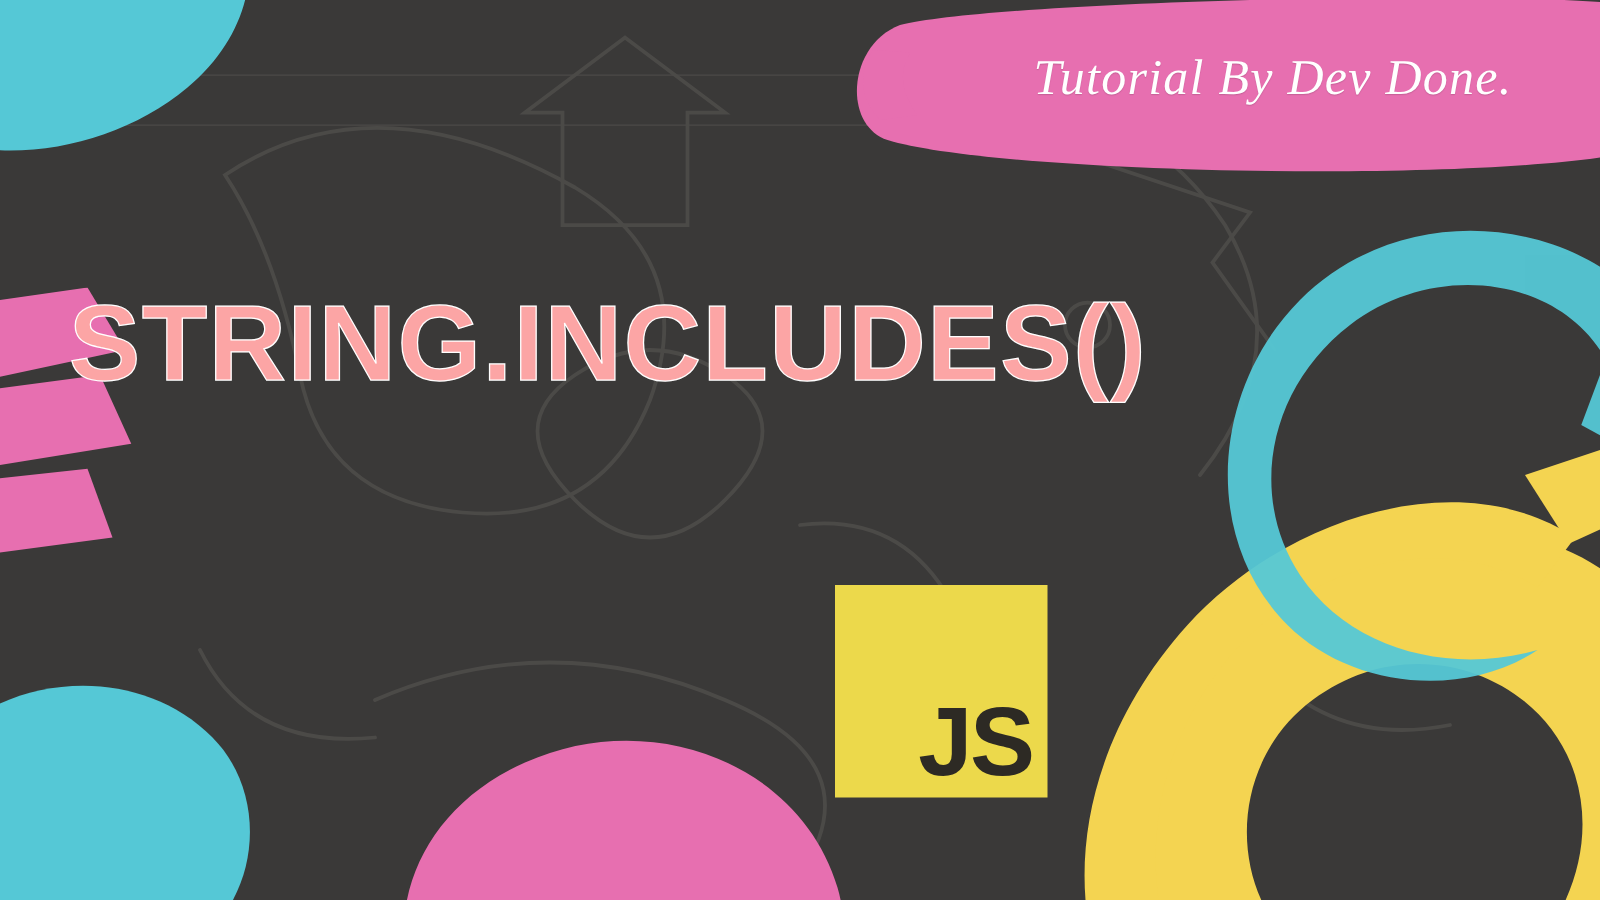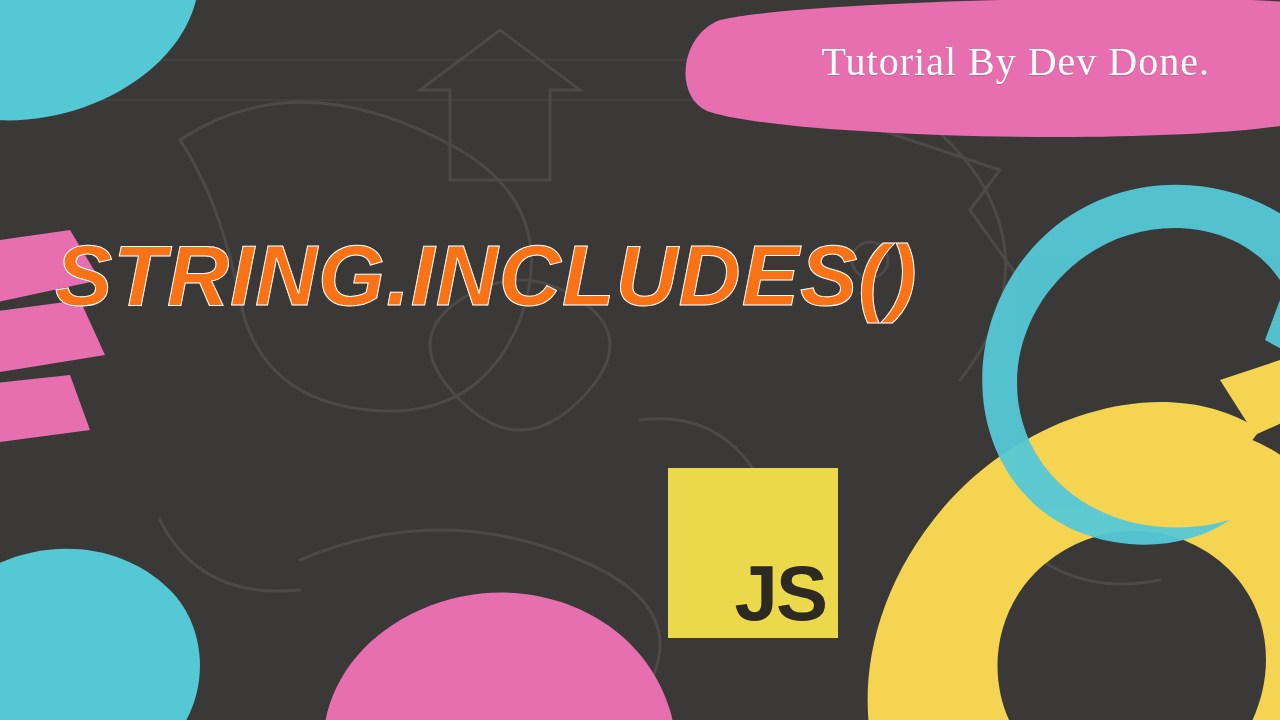--- a/index.html
+++ b/index.html
@@ -66,31 +66,31 @@
     width: 420px; height: 420px;
   }
 
   
   .credit {
     position: absolute;
     top: 38px; right: 70px;
     color: #fff;
     font-family: "Brush Script MT", "Segoe Script", cursive;
     font-size: 40px;
+    font-style: italic;
     letter-spacing: 1px;
     text-shadow: 0 1px 1px rgba(0,0,0,0.15);
   }
 
   
   .titlewrap {
     position: absolute;
     top: 235px; left: 55px;
-    color: #f97316;
+    color: #fca5a5;
     text-transform: uppercase;
-    font-style: italic;
   }
   .title-main {
     font-family: "Arial Black", Impact, sans-serif;
     font-weight: 900;
     font-size: 86px;
     line-height: 0.95;
     letter-spacing: 1px;
     -webkit-text-stroke: 1px #fff;
   }
   .title-sub {

